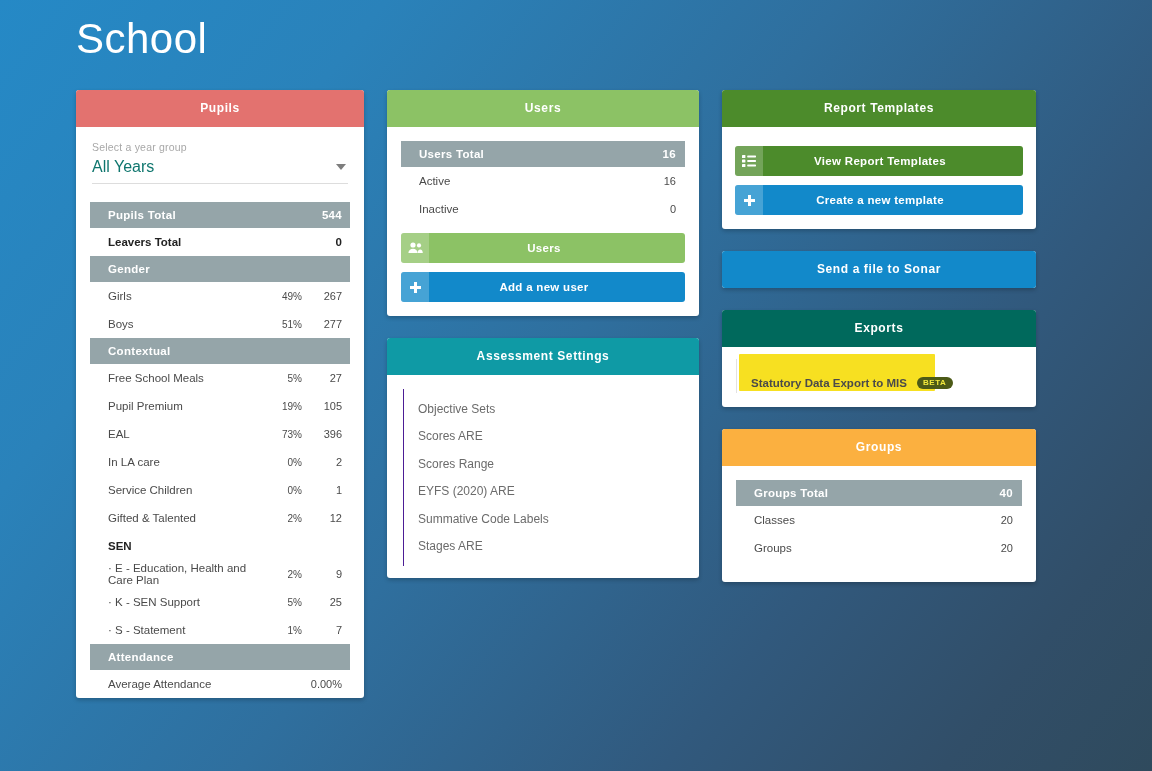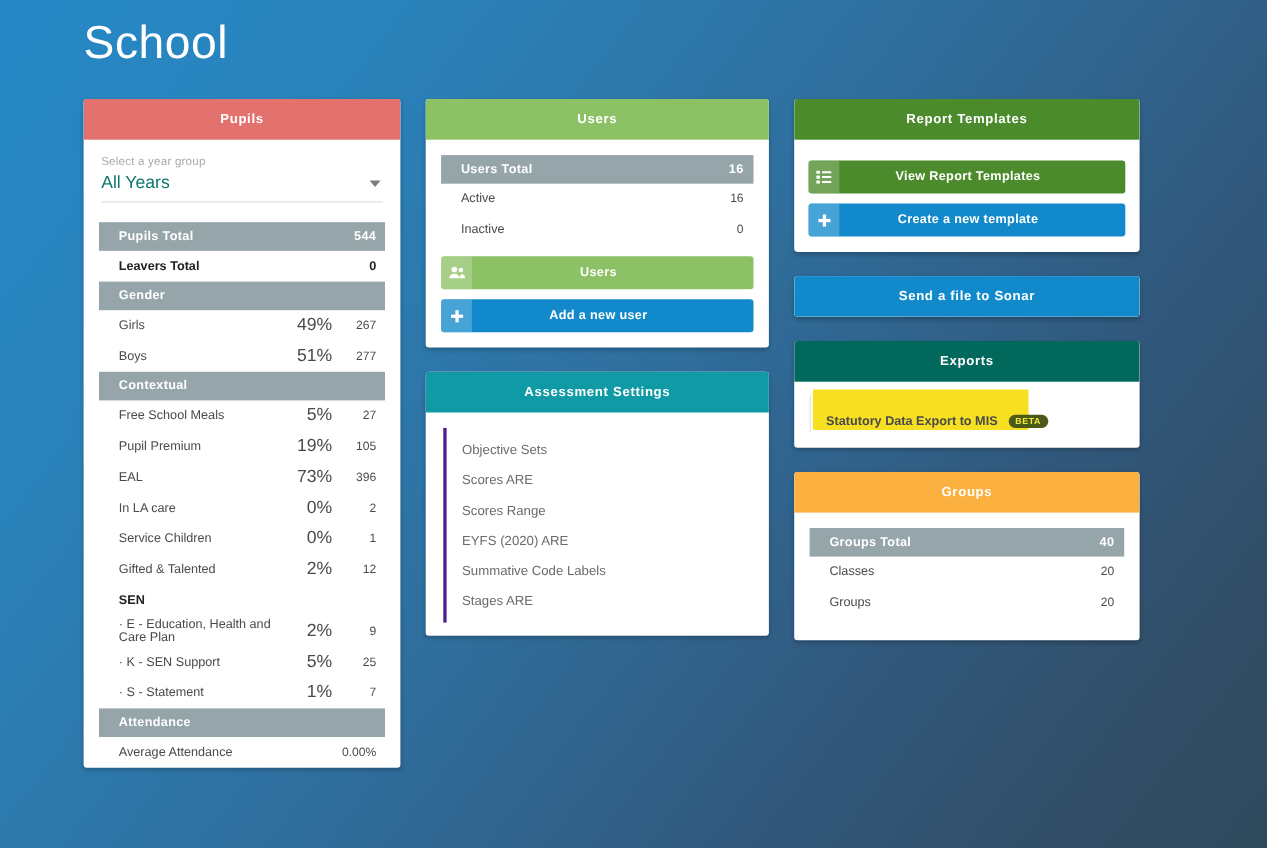--- a/index.html
+++ b/index.html
@@ -101,21 +101,21 @@
     align-items: center;
     height: 28px;
     padding: 0 9px 0 18px;
     font-size: 11.5px;
     color: #4a4a4a;
   }
   .srow .label { flex: 1; }
   .srow .pct {
     width: 46px;
     text-align: right;
-    font-size: 16px;
+    font-size: 10px;
     color: #4a4a4a;
   }
   .srow .val {
     width: 40px;
     text-align: right;
     font-size: 11px;
     color: #4a4a4a;
   }
 
   .srow.section {
@@ -162,21 +162,21 @@
     color: #ffffff;
     font-size: 11.5px;
     font-weight: bold;
     letter-spacing: 0.3px;
     padding-right: 26px;
   }
 
   
   .alist {
     margin: 14px 0 12px 16px;
-    border-left: 3px solid #4c1d95;
+    border-left: 1px solid #4c1d95;
     padding: 6px 0;
   }
   .alist .aitem {
     height: 27.5px;
     display: flex;
     align-items: center;
     padding-left: 14px;
     font-size: 12px;
     color: #6b6b6b;
     cursor: pointer;

